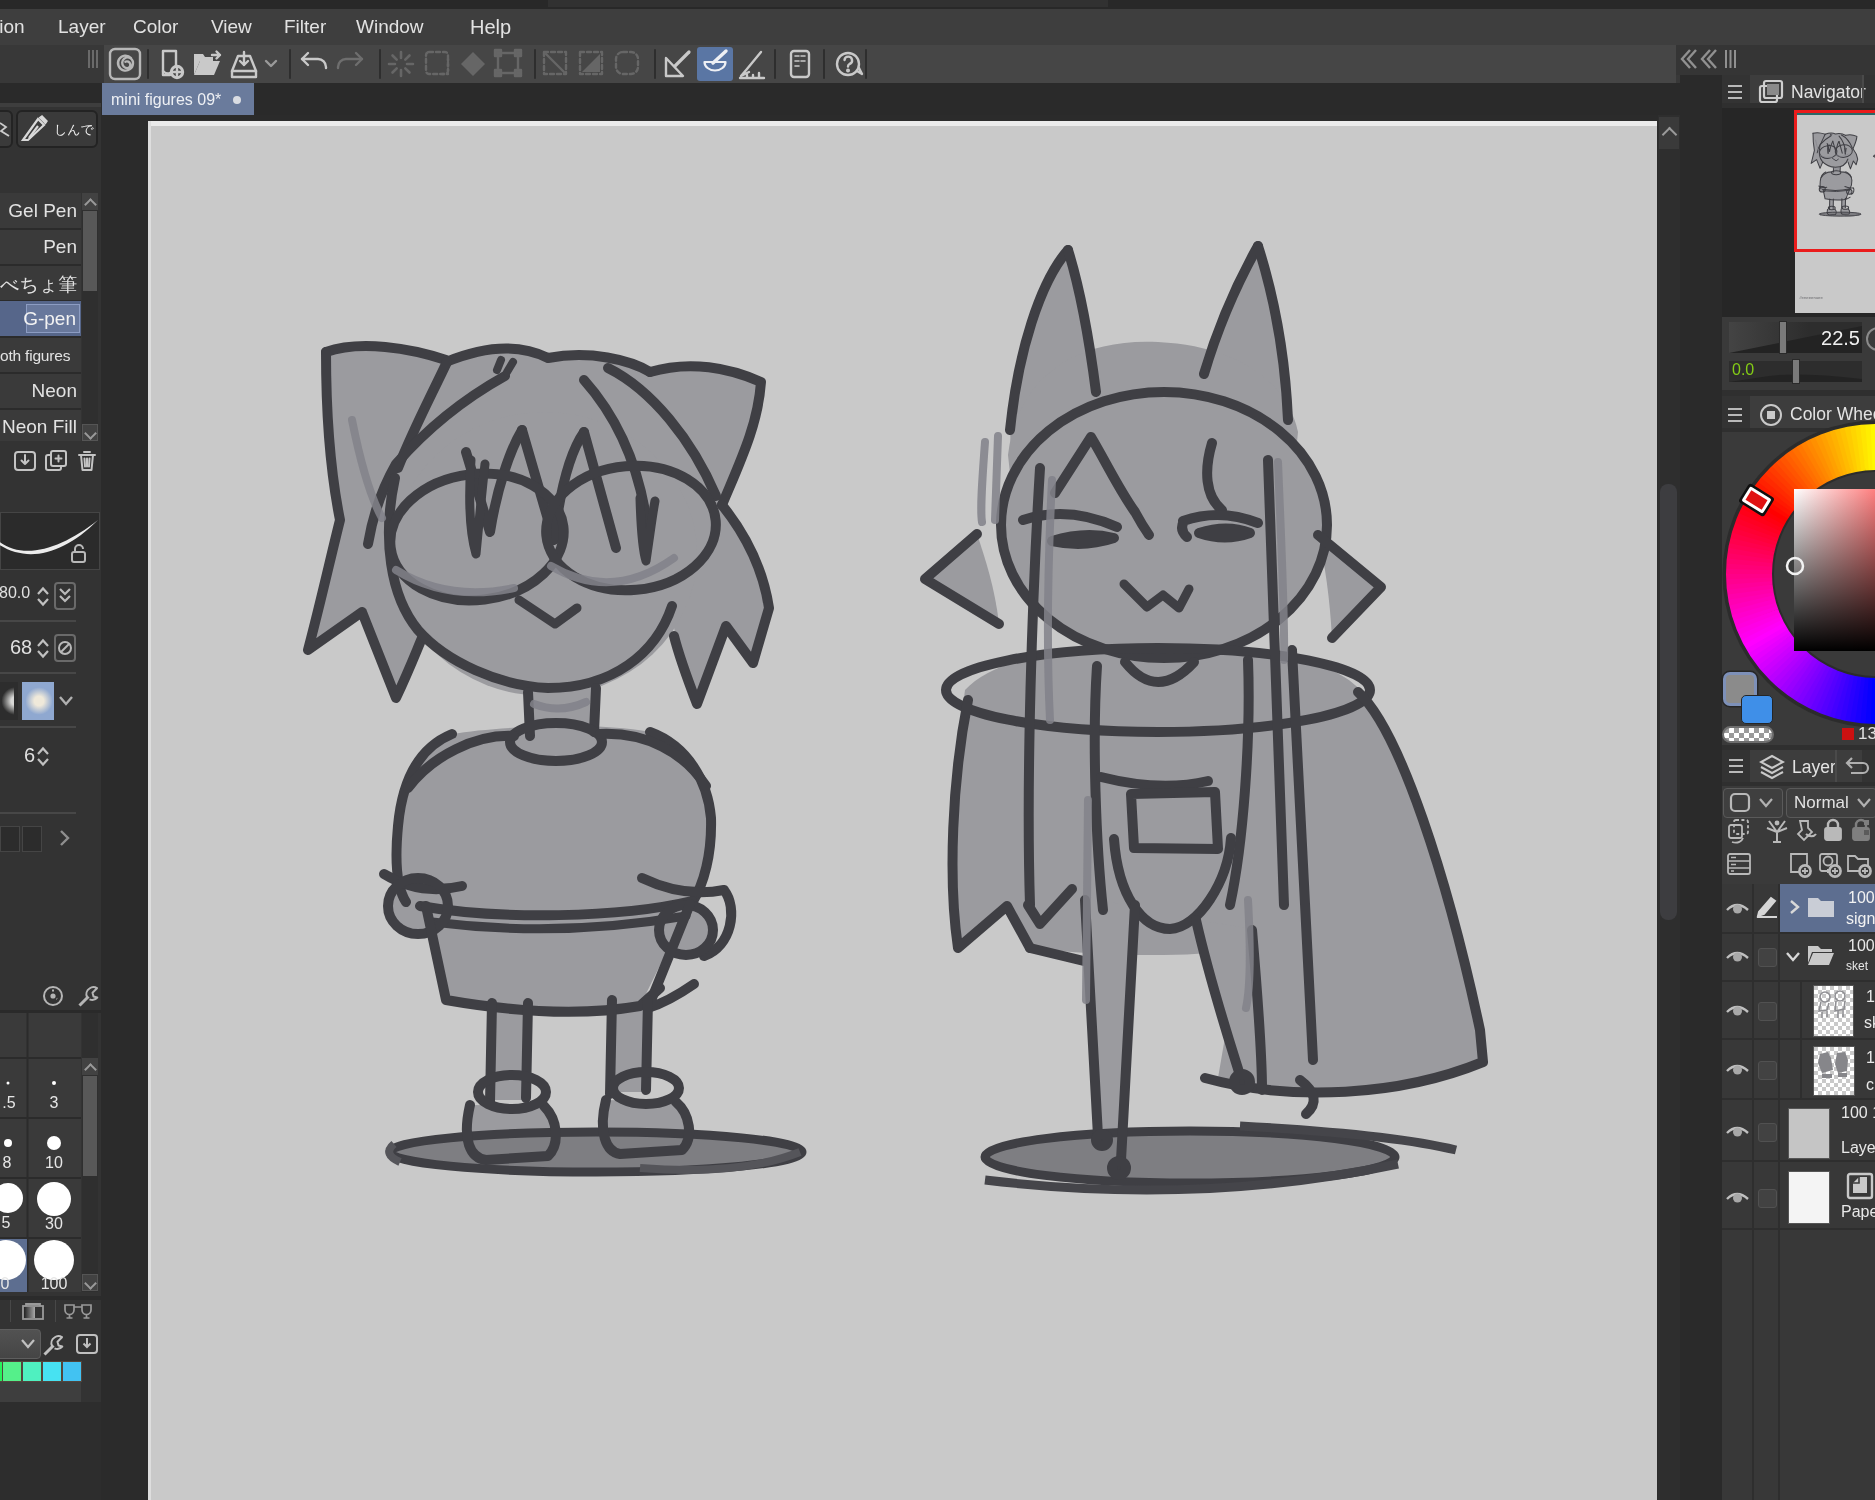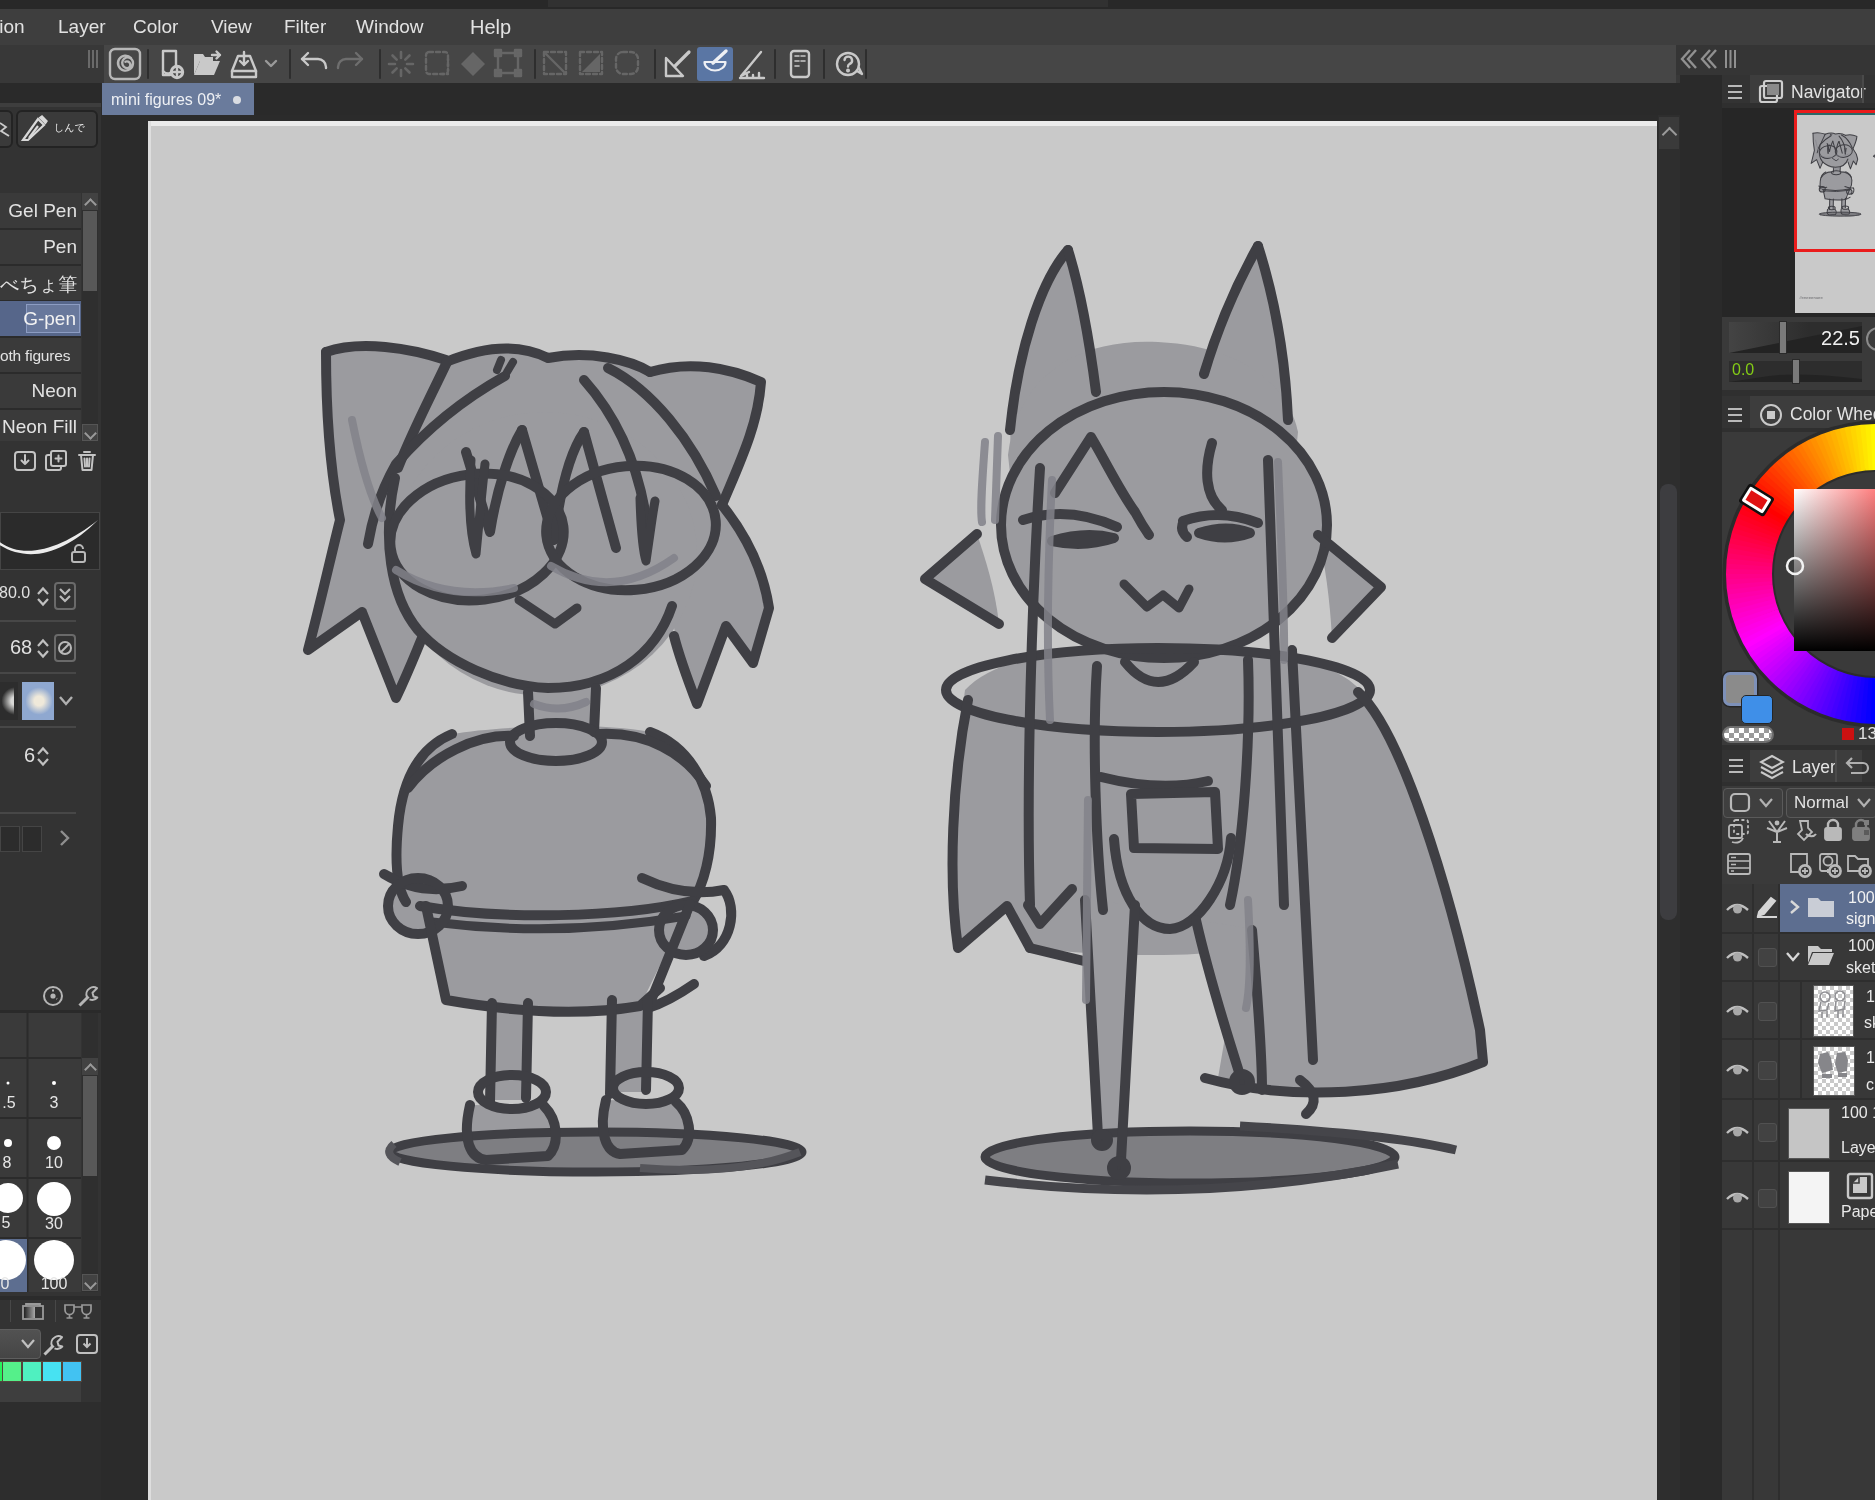--- a/index.html
+++ b/index.html
@@ -294,21 +294,21 @@
       </g>
     </svg>
 <div class="abs" style="left:16px;top:110px;width:82px;height:38px;background:#3a3a3a;border:2px solid #232323;border-radius:6px;box-sizing:border-box"></div>
 <svg class="abs" style="left:20px;top:114px" width="30" height="30" viewBox="0 0 30 28">
       <g fill="none" stroke="#d8d8d8" stroke-width="2.2">
         <path d="M3 25 L18 4l6 6L8 25z"></path>
         <path d="M18 11 L9 23"></path>
         <path d="M19 3l3-2 5 5-2 3" fill="#d8d8d8" stroke-width="1.5"></path>
       </g>
     </svg>
-<div class="txt" style="left:54px;top:121px;font-size:10px;color:#f0f0f0">しんで</div>
+<div class="txt" style="left:54px;top:121px;font-size:13px;color:#f0f0f0">しんで</div>
 
 <div class="abs" style="left:0;top:193px;width:81px;height:248px;background:#3a3a3a"></div>
 <div id="brushrows">
 <div class="txt" style="left:0;top:200px;width:77px;text-align:right;font-size:19px">Gel Pen</div>
 <div class="abs" style="left:0;top:228px;width:81px;height:1.5px;background:#2b2b2b"></div>
 <div class="txt" style="left:0;top:236px;width:77px;text-align:right;font-size:19px">Pen</div>
 <div class="abs" style="left:0;top:264px;width:81px;height:1.5px;background:#2b2b2b"></div>
 <div class="txt" style="left:0;top:272px;width:77px;text-align:right;font-size:19px">べちょ筆</div>
 <div class="abs" style="left:0;top:300px;width:81px;height:1.5px;background:#2b2b2b"></div>
 <div class="abs" style="left:0;top:301px;width:81px;height:35px;background:#56668a"></div>
@@ -844,21 +844,21 @@
 <svg class="abs" style="left:1785px;top:950px" width="16" height="14" viewBox="0 0 16 14">
         <path d="M2 3l6 7 6-7" fill="none" stroke="#d8d8d8" stroke-width="2.4"></path>
       </svg>
 <svg class="abs" style="left:1806px;top:942px" width="30" height="26" viewBox="0 0 30 26">
         <g fill="#c9c9c9">
           <path d="M2 4h10l3 3h11v3H6L2 21z"></path>
           <path d="M7 11h21l-5 12H2z"></path>
         </g>
       </svg>
 <div class="txt" style="left:1848px;top:937px;font-size:16px;color:#e8e8e8">100</div>
-<div class="txt" style="left:1846px;top:959px;font-size:16px;color:#e8e8e8">sket</div>
+<div class="txt" style="left:1846px;top:959px;font-size:12px;color:#e8e8e8">sket</div>
 <svg class="abs" style="left:1725px;top:1001px" width="25" height="18" viewBox="0 0 25 18">
         <path d="M2 11 Q12 1 23 11" fill="none" stroke="#c0c0c0" stroke-width="2.4"></path>
         <circle cx="12.5" cy="10" r="4.5" fill="#a8a8a8"></circle>
       </svg>
 <div class="abs" style="left:1758px;top:1002px;width:17px;height:17px;background:#424242;border:1px solid #515151;border-radius:3px"></div>
 <div class="abs" style="left:1813px;top:985px;width:39px;height:50px;background:repeating-conic-gradient(#ffffff 0 25%,#c9c9c9 0 50%) 0 0/8px 8px;border:1px solid #555"></div>
 <svg class="abs" style="left:1813px;top:985px" width="39" height="50" viewBox="0 0 39 50">
         <g fill="none" stroke="#8f8f93" stroke-width="1.6">
           <circle cx="12" cy="12" r="5"></circle>
           <path d="M8 17l-2 9 8-1 2-7"></path>

